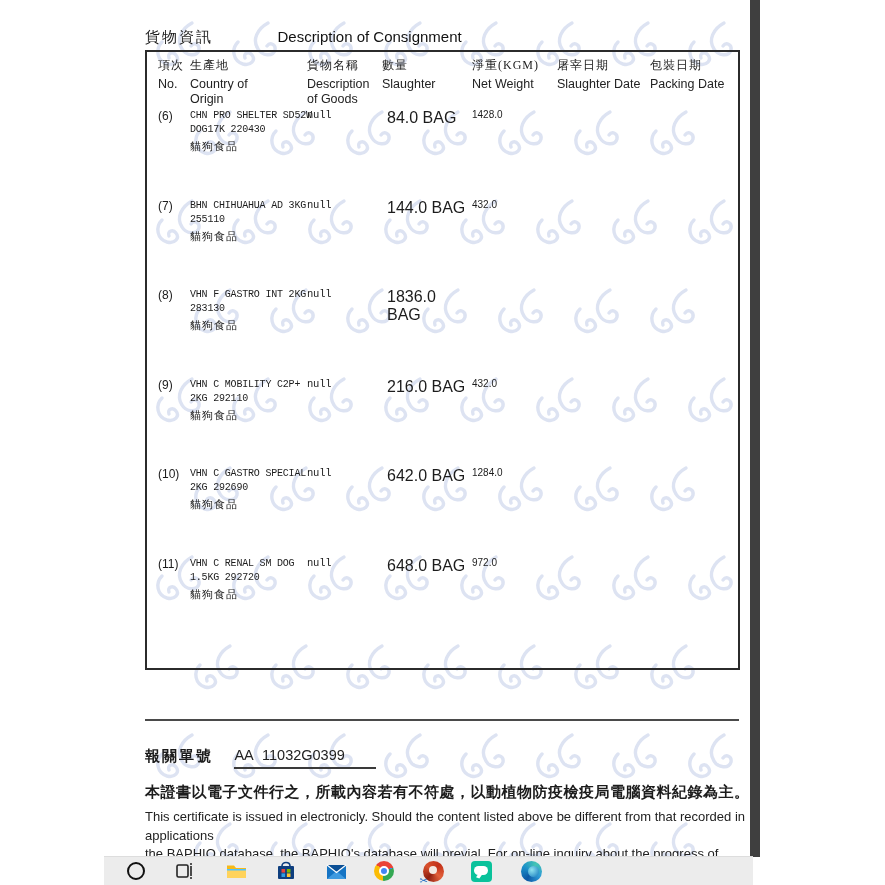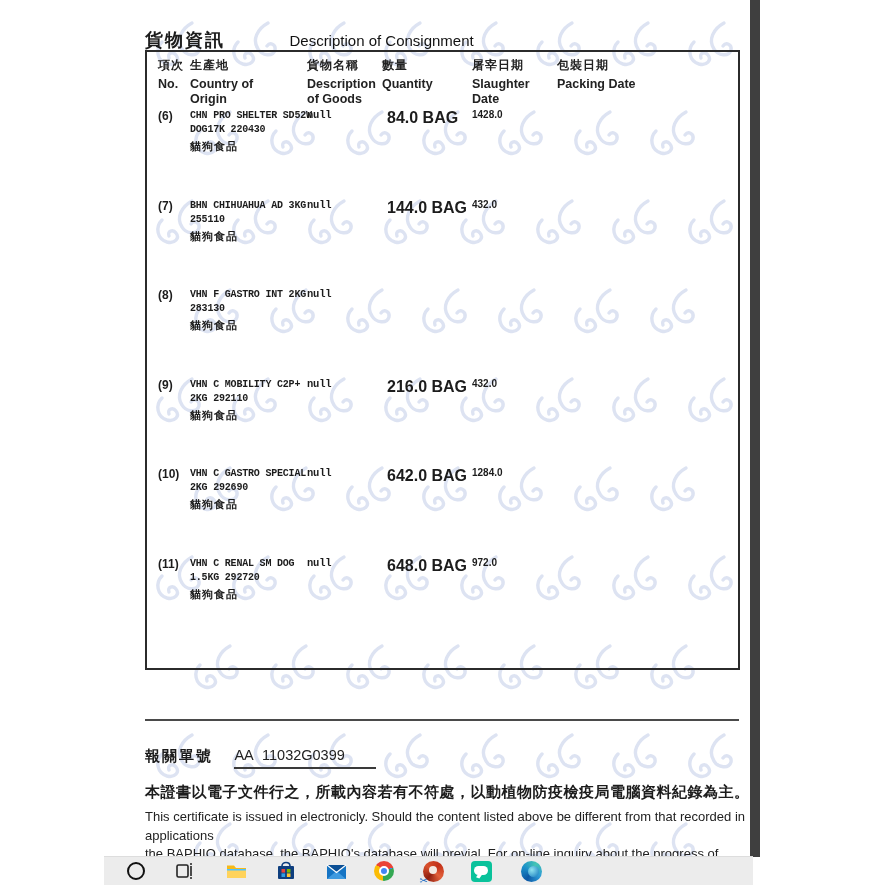--- a/index.html
+++ b/index.html
@@ -7,28 +7,28 @@
   .screen {
     position:relative; width:885px; height:885px; overflow:hidden;
     background:#ffffff; font-family:"Liberation Sans", sans-serif; color:#1c1c1c;
   }
   .wm-layer { position:absolute; left:0; top:0; width:753px; height:885px; pointer-events:none; }
   .wm { position:absolute; width:56px; height:48px; }
 
   .doc { position:absolute; left:0; top:0; width:753px; height:885px; }
 
   .title-row { position:absolute; left:145px; top:28px; width:595px; }
-  .title-zh { display:inline-block; font-family:"Liberation Serif", serif; font-weight:bold; font-size:18px; letter-spacing:2px; }
+  .title-zh { display:inline-block; font-family:"Liberation Serif", serif; font-weight:normal; font-size:15px; letter-spacing:2px; }
   .title-en { display:inline-block; margin-left:60px; font-size:15px; color:#111; }
 
   .ctable {
     position:absolute; left:145px; top:50px; width:595px; height:620px;
     border:2px solid #2b2b2b; background:transparent;
   }
-  .grid7 { display:grid; grid-template-columns:43px 117px 75px 90px 85px 93px 92px;font-weight:bold; }
+  .grid7 { display:grid; grid-template-columns:43px 117px 75px 90px 85px 93px 92px; }
   .thead { height:55px; padding-top:5px; }
   .hc .hzh { font-family:"Liberation Serif", serif; font-size:12px; color:#222; letter-spacing:1px; white-space:nowrap; }
   .hc .hen { font-size:12.5px; color:#222; margin-top:3px; line-height:15px; }
   .hc1 { padding-left:11px; }
   .row { height:89.6px; }
   .c { padding-top:2px; }
   .c1 { padding-left:11px; font-size:12px; }
   .mono { font-family:"Liberation Mono", monospace; font-size:10px; letter-spacing:-0.2px; white-space:nowrap; }
   .desc { line-height:14px; }
   .zhfood { font-family:"Liberation Serif", serif; font-size:11px; margin-top:2px; letter-spacing:1px; }
@@ -408,21 +408,25 @@
         <div class="hc">
           <div class="hzh">生產地</div>
           <div class="hen" style="width:70px">Country of Origin</div>
         </div>
         <div class="hc">
           <div class="hzh">貨物名稱</div>
           <div class="hen">Description of Goods</div>
         </div>
         <div class="hc">
           <div class="hzh">數量</div>
-          <div class="hen">Quantity</div>
+          <div class="hen">Slaughter</div>
+        </div>
+        <div class="hc">
+          <div class="hzh">淨重(KGM)</div>
+          <div class="hen">Net Weight</div>
         </div>
         <div class="hc">
           <div class="hzh">屠宰日期</div>
           <div class="hen">Slaughter Date</div>
         </div>
         <div class="hc">
           <div class="hzh">包裝日期</div>
           <div class="hen">Packing Date</div>
         </div>
       </div>
@@ -456,20 +460,21 @@
       </div>
 
       <div class="row grid7">
         <div class="c c1">(8)</div>
         <div class="c c2">
           <div class="desc mono">VHN F GASTRO INT 2KG</div>
           <div class="desc mono">283130</div>
           <div class="zhfood">貓狗食品</div>
         </div>
         <div class="c c3 mono">null</div>
+        <div class="c c4">1836.0 BAG</div>
         <div class="c c6"></div>
         <div class="c c7"></div>
       </div>
 
       <div class="row grid7">
         <div class="c c1">(9)</div>
         <div class="c c2">
           <div class="desc mono">VHN C MOBILITY C2P+</div>
           <div class="desc mono">2KG 292110</div>
           <div class="zhfood">貓狗食品</div>

